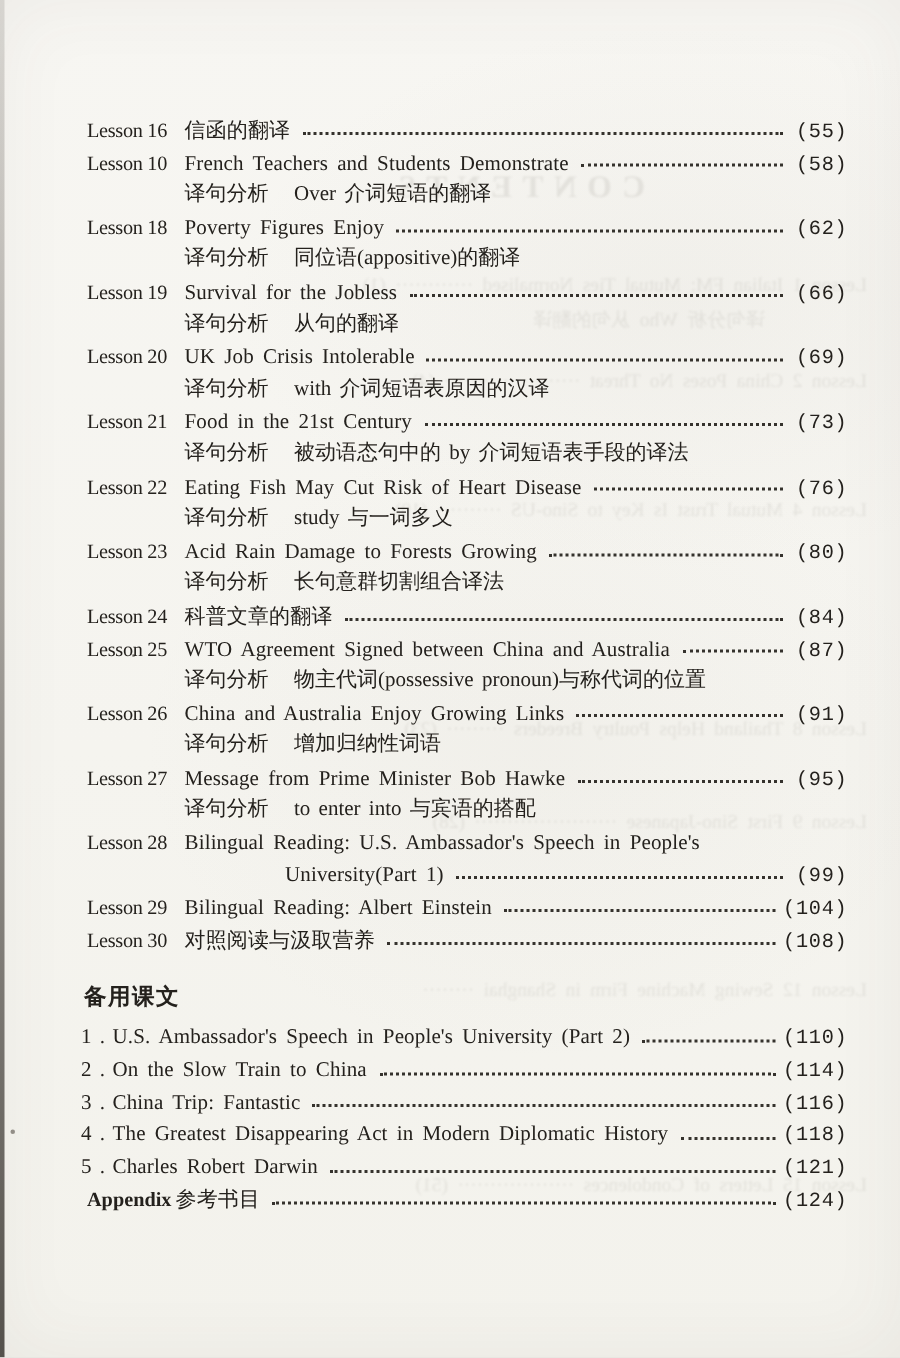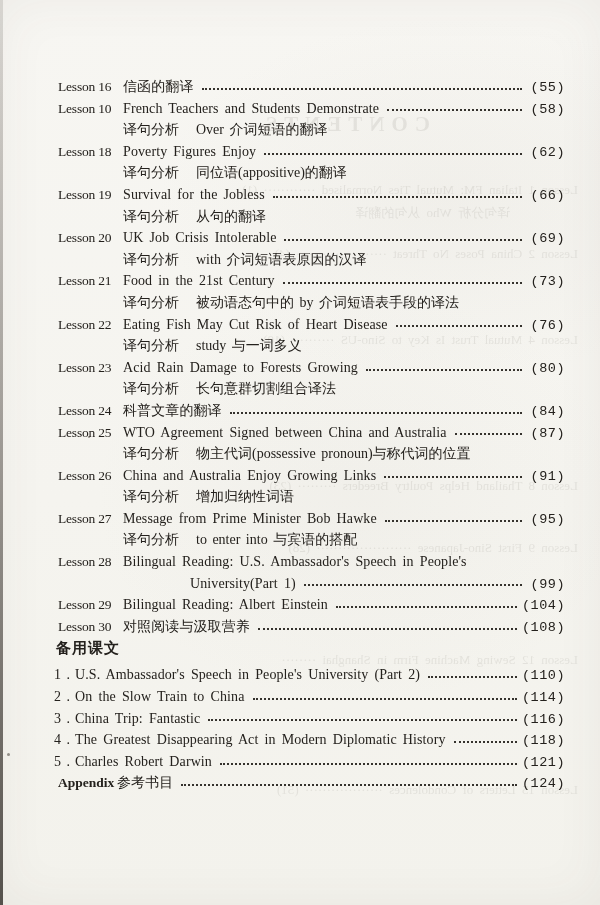--- a/index.html
+++ b/index.html
@@ -34,21 +34,21 @@
   .title { flex:none; word-spacing:2.5px; letter-spacing:0.1px; }
   .leader { flex:1; min-width:10px; height:0; border-bottom:2px dotted #35322d;
             margin:0 5px 0 8px; align-self:center; position:relative; top:2px; }
   .pagenum { flex:none; min-width:38px; text-align:right; font-size:13.5px; letter-spacing:0.5px;font-family:Liberation Mono, monospace; }
   .sub-row { padding-left:65px;text-align:right; }
   .sub-label { flex:none; }
   .sub-text { flex:none; margin-left:17px; word-spacing:2px; }
   .cont-indent { flex:none; width:132px; }
 
   .backup-heading {
-    margin:0 0 5px -2px; font-size:15px; font-weight:bold;
+    margin:17px 0 5px -2px; font-size:15px; font-weight:bold;
     letter-spacing:1px; line-height:22px;
   }
   .backup-row .num { flex:none; width:21px; margin-left:-4px; letter-spacing:1px; }
   .appendix-row { }
   .appendix-label { flex:none; width:59px; font-weight:bold; font-size:13.5px; }
 </style>
 </head>
 <body>
 
 <div class="page">

